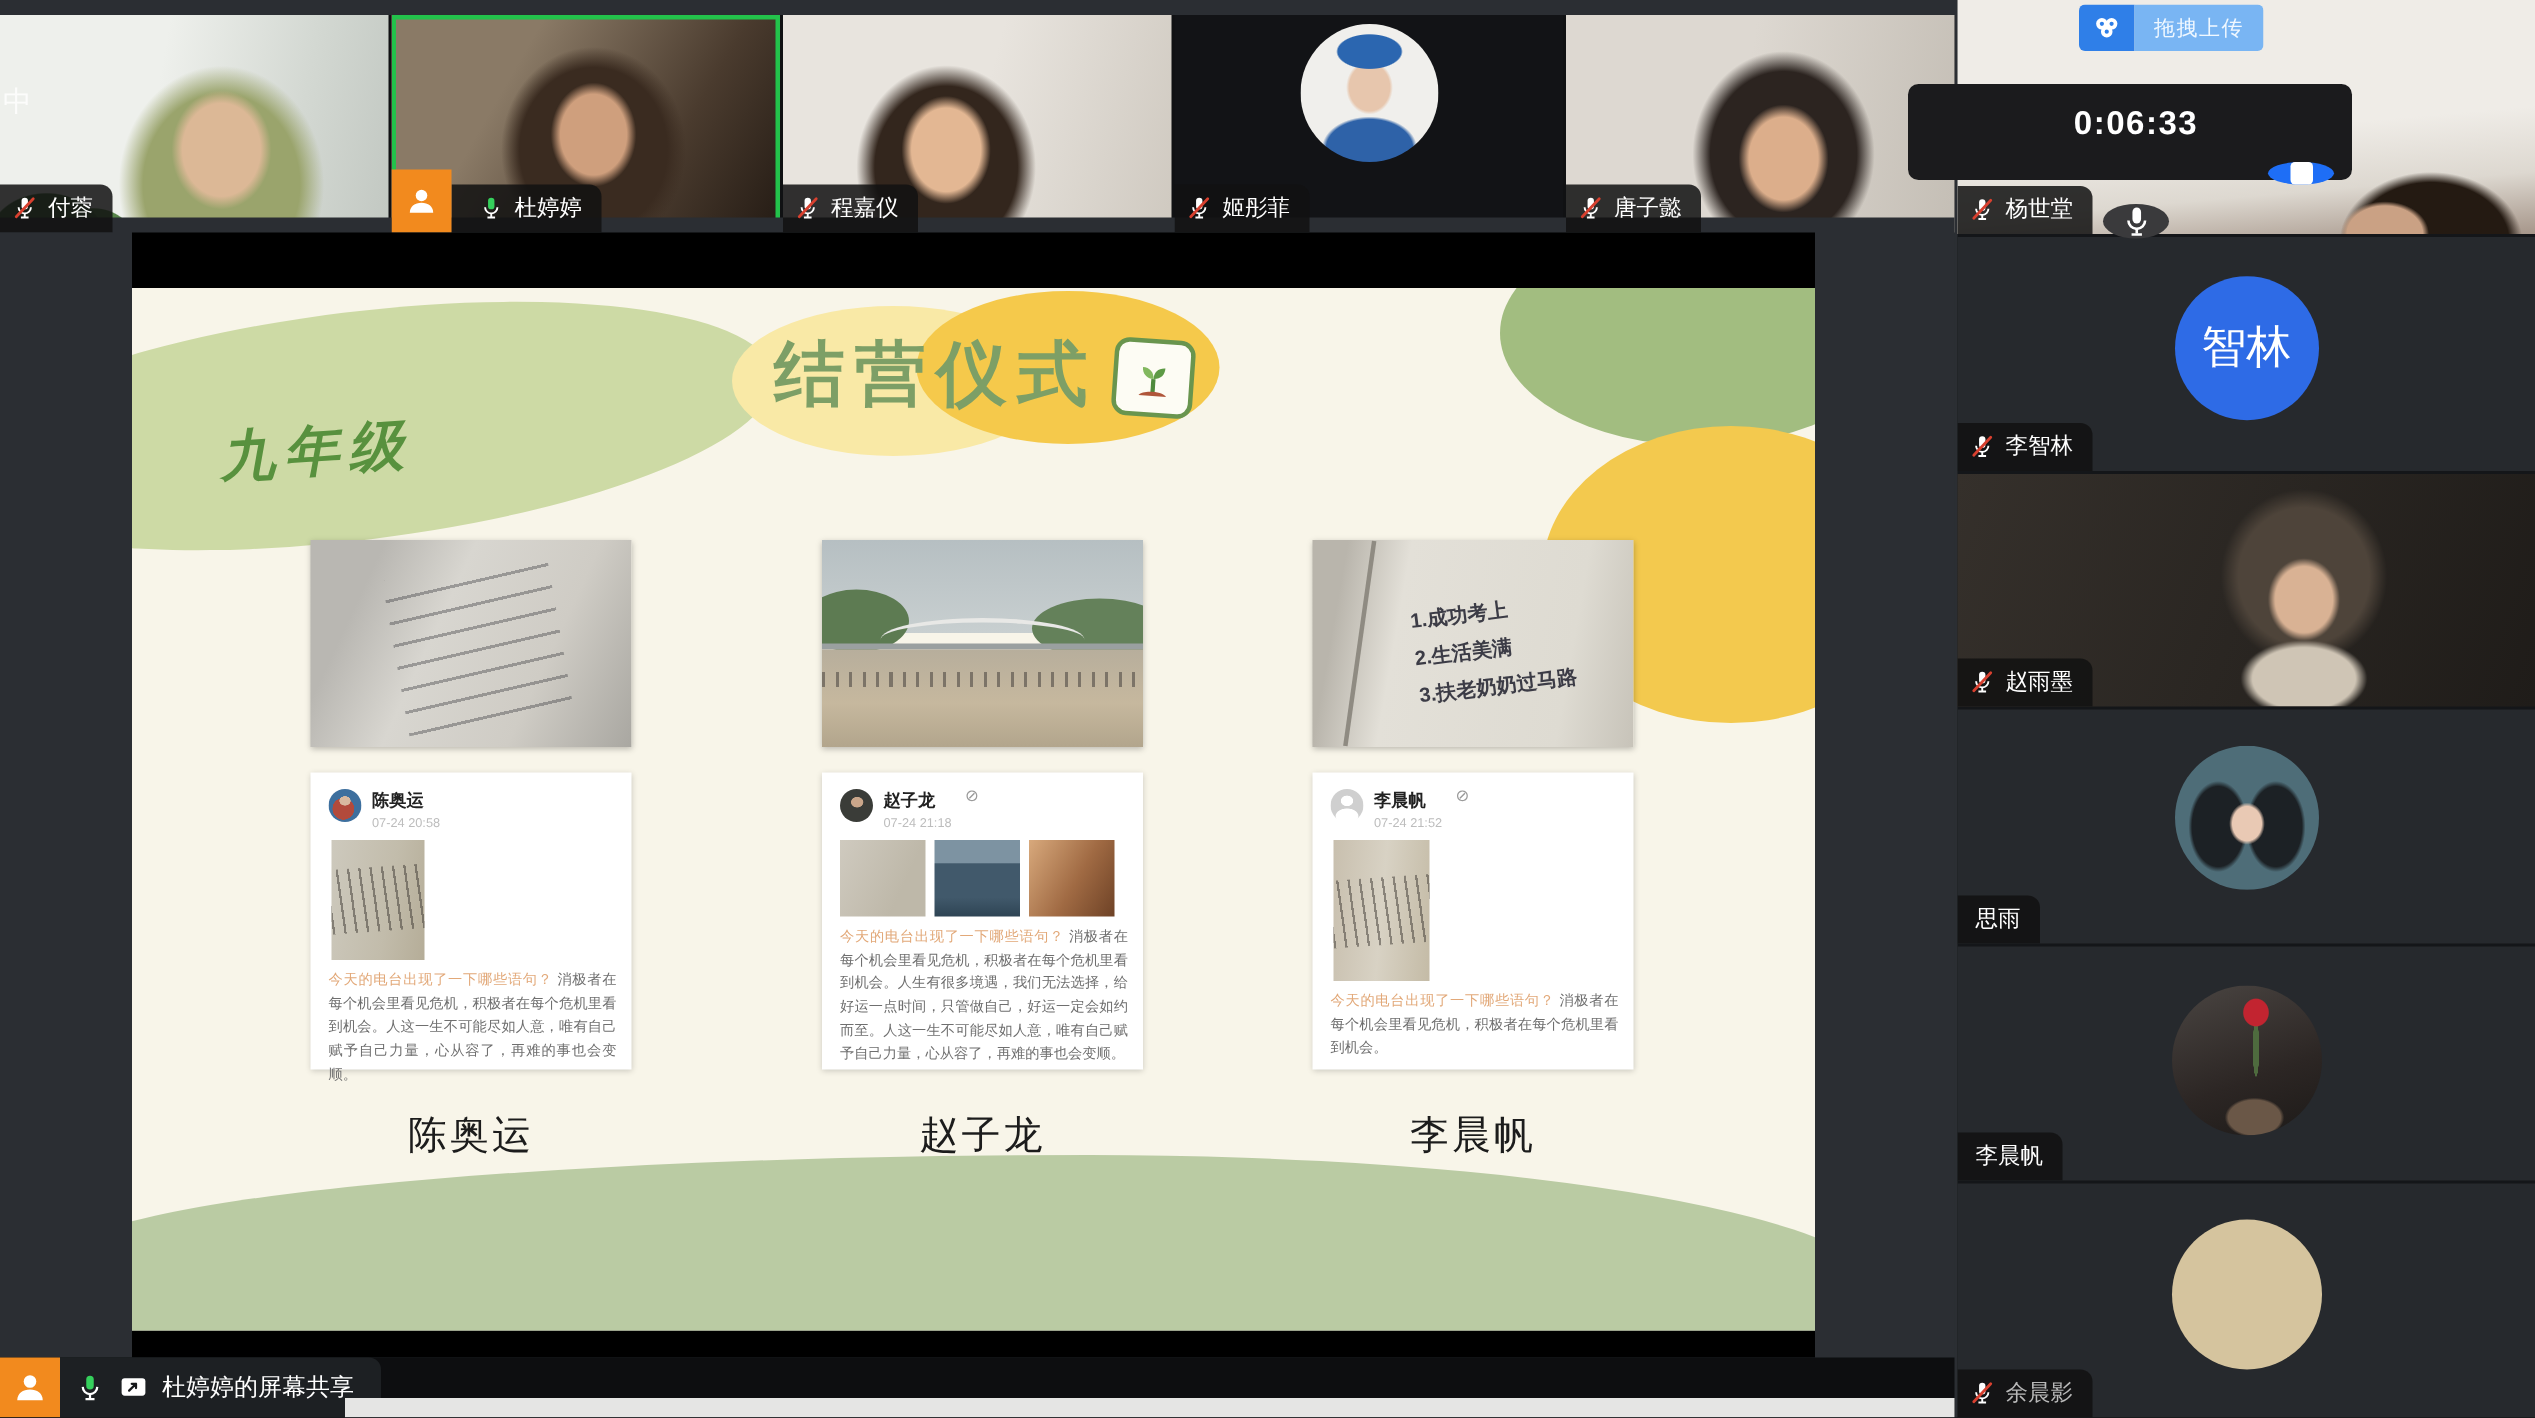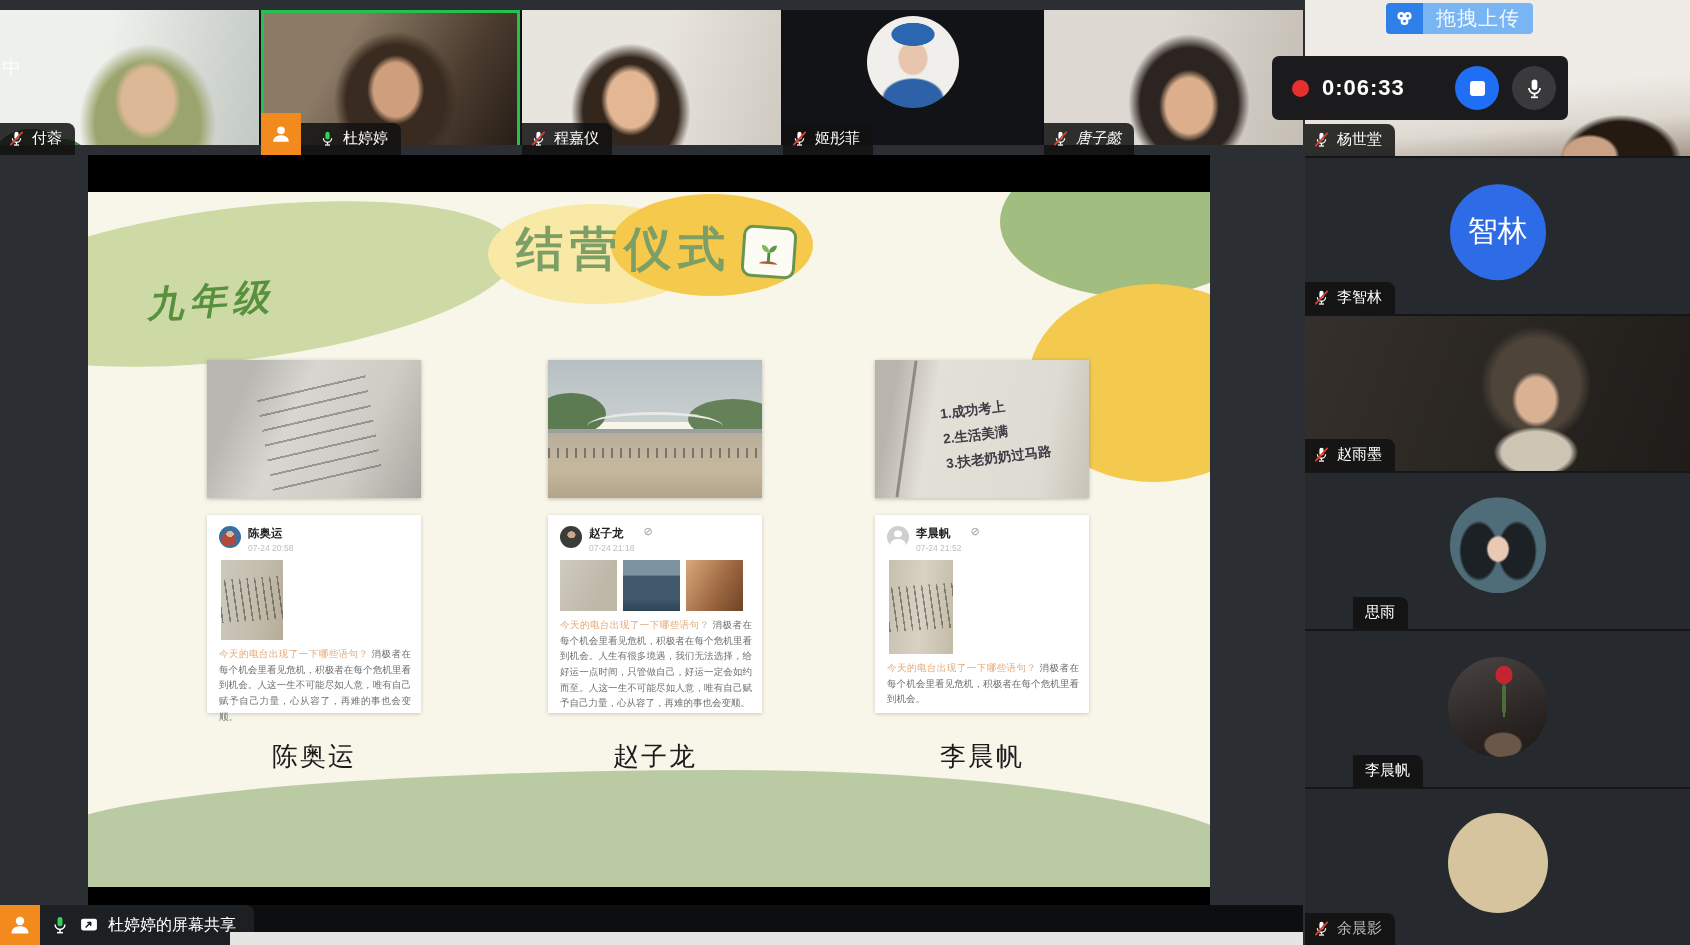--- a/index.html
+++ b/index.html
@@ -8,21 +8,21 @@
   svg.defs{position:absolute;width:0;height:0;}
   .ic{width:17px;height:17px;flex:0 0 auto;}
 
   
   .top-strip{position:absolute;left:0;top:0;width:1303px;height:145px;display:flex;gap:2px;background:#101113;margin-top:10px;}
   .tile{position:relative;flex:1;overflow:hidden;background:#26292d;}
   .tile.active{box-shadow:inset 0 0 0 3px #23c24b;}
   .pill{position:absolute;left:0;bottom:0;display:flex;align-items:center;gap:7px;
         background:rgba(18,18,18,.86);padding:6px 13px 7px 8px;border-radius:0 8px 0 0;
         font-size:15px;white-space:nowrap;z-index:5;}
-  .pill.noicon{padding-left:12px;margin-left:48px;}
+  .pill.noicon{padding-left:12px;}
   .pill.dim span{color:#b9b9b9;}
   .badge-orange{position:absolute;left:0;bottom:0;width:40px;height:42px;background:#f28a1e;
         display:flex;align-items:center;justify-content:center;z-index:6;}
   .badge-orange .ic{width:22px;height:22px;}
   .badge-orange + .pill{left:40px;border-radius:0 8px 0 0;padding-left:18px;}
   .t1{background:
       radial-gradient(55px 45px at 12% 104%, #3f6d38 0 70%, transparent 72%),
       radial-gradient(40px 35px at 24% 106%, #58854a 0 70%, transparent 72%),
       radial-gradient(52px 62px at 57% 62%, #dcb896 0 50%, transparent 64%),
       radial-gradient(95px 110px at 57% 78%, #9aa46c 0 55%, rgba(154,164,108,0) 72%),
@@ -32,21 +32,21 @@
       radial-gradient(88px 98px at 52% 62%, #3a2b20 0 56%, transparent 70%),
       linear-gradient(120deg, #8a7a66 0 30%, #4a3b2e 70%, #241b14 100%);}
   .t3{background:
       radial-gradient(48px 58px at 42% 62%, #e3b793 0 48%, transparent 62%),
       radial-gradient(88px 100px at 42% 70%, #33261d 0 54%, transparent 68%),
       linear-gradient(105deg, #e8e4de 0 50%, #cfc9c0 100%);}
   .t4{background:#121316;}
   .t5{background:
       radial-gradient(50px 60px at 56% 66%, #dcae8b 0 46%, transparent 60%),
       radial-gradient(92px 104px at 56% 64%, #2c2420 0 53%, transparent 66%),
-      linear-gradient(100deg, #ddd8d1 0 45%, #c4beb5 100%); font-style: italic;}
+      linear-gradient(100deg, #ddd8d1 0 45%, #c4beb5 100%);}
   .circle-avatar{position:absolute;border-radius:50%;}
   .t4 .circle-avatar{left:50%;top:6px;transform:translateX(-50%);width:92px;height:92px;
       background:
       radial-gradient(30px 16px at 50% 20%, #2b66b0 0 70%, transparent 74%),
       radial-gradient(26px 30px at 50% 46%, #e7c6ad 0 52%, transparent 60%),
       radial-gradient(48px 32px at 50% 90%, #2e62a8 0 60%, transparent 66%),
       radial-gradient(circle, #f0efec 0 100%);}
 
   
   .sidebar{position:absolute;left:1305px;top:0;width:385px;height:945px;display:flex;flex-direction:column;gap:2px;background:#141619;}
@@ -155,33 +155,33 @@
   .bb-badge{position:absolute;left:0;top:0;width:40px;height:40px;background:#f28a1e;
         display:flex;align-items:center;justify-content:center;}
   .bb-badge .ic{width:24px;height:24px;}
   .bb-pill{position:absolute;left:40px;top:0;height:40px;display:flex;align-items:center;gap:9px;
         background:#1d2023;padding:0 18px 0 10px;border-radius:0 8px 8px 0;font-size:16px;white-space:nowrap;}
   .bb-pill .ic{width:20px;height:20px;}
   .bb-strip{position:absolute;left:230px;top:27px;width:1073px;height:13px;background:#e5e5e4;}
 
   
   .recbar{position:absolute;left:1272px;top:56px;width:296px;height:64px;background:#1b1b1d;border-radius:7px;
-        display:flex;align-items:center;padding:0 12px 0 20px;box-sizing:border-box;gap:13px;z-index:60;}
+        display:flex;align-items:center;padding:0 12px 0 20px;box-sizing:border-box;gap:13px;z-index:60;flex-direction:column;}
   .rec-dot{width:17px;height:17px;border-radius:50%;background:#e82e2e;}
   .rec-time{font-size:22px;font-weight:bold;letter-spacing:1px;}
   .rec-stop{margin-left:auto;width:44px;height:44px;border-radius:50%;background:#1e6ef6;
         display:flex;align-items:center;justify-content:center;cursor:pointer;}
   .rec-stop .sq{width:15px;height:15px;border-radius:3px;background:#fff;}
   .rec-mic{width:44px;height:44px;border-radius:50%;background:#3a3a3c;
         display:flex;align-items:center;justify-content:center;cursor:pointer;}
   .rec-mic .ic{width:23px;height:23px;}
   .upload{position:absolute;left:1386px;top:3px;height:31px;display:flex;border-radius:4px;overflow:hidden;z-index:70;cursor:pointer;}
   .up-ic{width:37px;background:#2f7fe8;display:flex;align-items:center;justify-content:center;}
   .up-ic .ic{width:21px;height:21px;}
-  .up-label{background:#79b5f3;color:#f0f8ff;font-size:20px;display:flex;align-items:center;padding:0 13px;letter-spacing:1px;}
+  .up-label{background:#79b5f3;color:#f0f8ff;font-size:14px;display:flex;align-items:center;padding:0 13px;letter-spacing:1px;}
   .watermark{position:absolute;left:2px;top:55px;font-size:19px;color:rgba(255,255,255,.8);z-index:10;}
 </style>
 </head>
 <body>
 
 <div class="stage">
 
   <svg class="defs" xmlns="http://www.w3.org/2000/svg">
     <defs>
       <symbol id="i-mic" viewBox="0 0 24 24">

